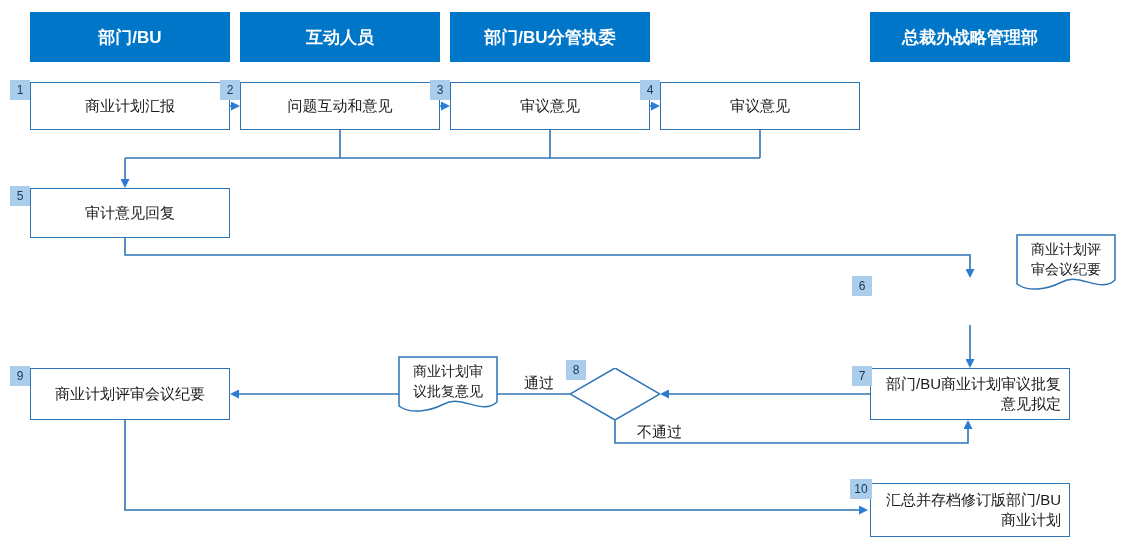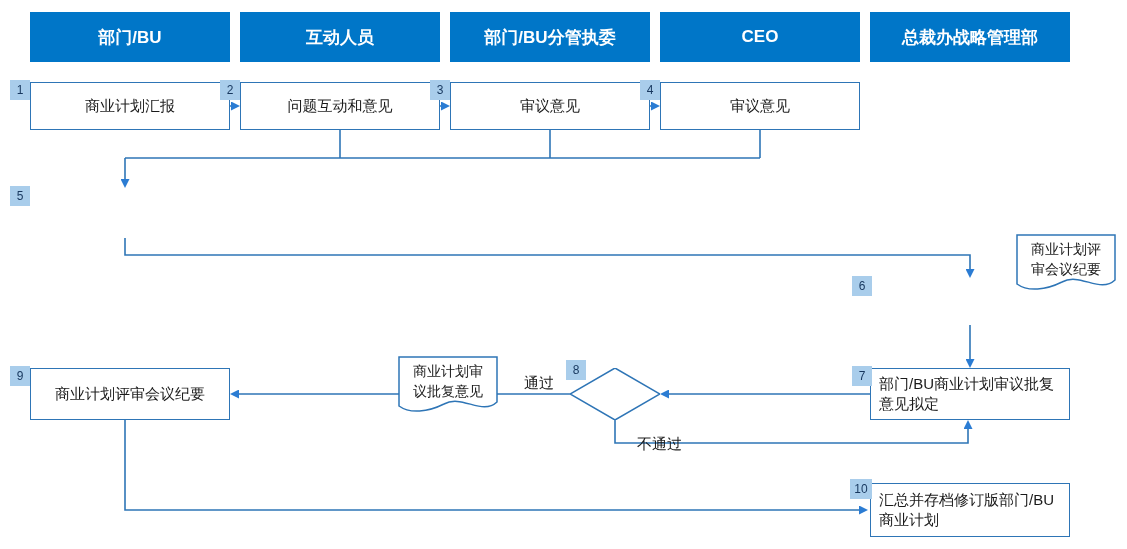--- a/index.html
+++ b/index.html
@@ -8,21 +8,21 @@
     font-family:"Liberation Sans","DejaVu Sans",sans-serif; overflow:hidden;
     color:#1a1a1a;
   }
   .lane-header {
     position:absolute; top:12px; width:200px; height:50px;
     background:#0076C8; color:#ffffff; font-weight:bold; font-size:17px;
     display:flex; align-items:center; justify-content:center; z-index:2;
   }
   .node {
     position:absolute; background:#ffffff; border:1.5px solid #2E75B6;
-    display:flex; align-items:center; justify-content:center; text-align:left;
+    display:flex; align-items:center; justify-content:center; text-align:right;
     font-size:15px; line-height:1.35; padding:4px 8px; box-sizing:border-box; z-index:2;
   }
   .badge {
     position:absolute; width:20px; height:20px; background:#A9CDEB; color:#17375E;
     font-size:12px; display:flex; align-items:center; justify-content:center; z-index:4;
   }
   .layer { position:absolute; left:0; top:0; z-index:1; }
   .shape { position:absolute; z-index:2; }
   .docshape { position:absolute; z-index:3; }
   .doc-text {
@@ -36,21 +36,20 @@
   .edge-label { position:absolute; font-size:15px; z-index:2; }
 </style>
 </head>
 <body>
 
 <div class="canvas">
 
   <div class="lane-header" style="left:30px">部门/BU</div>
   <div class="lane-header" style="left:240px">互动人员</div>
   <div class="lane-header" style="left:450px">部门/BU分管执委</div>
-  <div class="lane-header" style="left:660px">CEO</div>
   <div class="lane-header" style="left:870px">总裁办战略管理部</div>
 
   <svg class="layer" width="1127" height="549">
     <defs>
       <marker id="arr" markerUnits="userSpaceOnUse" markerWidth="9" markerHeight="9" refX="0" refY="4.5" orient="auto">
         <path d="M0 0 L9 4.5 L0 9 Z" fill="#2B7CD3"></path>
       </marker>
     </defs>
     <g stroke="#2E75B6" stroke-width="1.6" fill="none">
       <path d="M230 106 H231" marker-end="url(#arr)"></path>
@@ -67,20 +66,21 @@
       <path d="M570 394 H239" marker-end="url(#arr)"></path>
       <path d="M615 420 V443 H968 V429" marker-end="url(#arr)"></path>
       <path d="M125 420 V510 H859" marker-end="url(#arr)"></path>
     </g>
   </svg>
 
   <div class="node" style="left:30px;top:82px;width:200px;height:48px">商业计划汇报</div>
   <div class="node" style="left:240px;top:82px;width:200px;height:48px">问题互动和意见</div>
   <div class="node" style="left:450px;top:82px;width:200px;height:48px">审议意见</div>
   <div class="node" style="left:660px;top:82px;width:200px;height:48px">审议意见</div>
+  <div class="node" style="left:30px;top:188px;width:200px;height:50px">审计意见回复</div>
   <div class="node" style="left:870px;top:368px;width:200px;height:52px">部门/BU商业计划审议批复意见拟定</div>
   <div class="node" style="left:30px;top:368px;width:200px;height:52px">商业计划评审会议纪要</div>
   <div class="node" style="left:870px;top:483px;width:200px;height:54px">汇总并存档修订版部门/BU商业计划</div>
 
   <svg class="shape" style="left:570px;top:368px" width="90" height="52">
     <polygon points="0,26 45,0 90,26 45,52" fill="#ffffff" stroke="#2E75B6" stroke-width="1.5"></polygon>
   </svg>
 
   <svg class="docshape" style="left:1016px;top:234px" width="100" height="60">
     <path d="M1 1 H99 V46 C84 60, 64 38, 46 48 C30 56, 12 58, 1 50 Z" fill="#ffffff" stroke="#2E75B6" stroke-width="1.5"></path>
@@ -97,15 +97,15 @@
   <div class="badge" style="left:430px;top:80px">3</div>
   <div class="badge" style="left:640px;top:80px">4</div>
   <div class="badge" style="left:10px;top:186px">5</div>
   <div class="badge" style="left:852px;top:276px">6</div>
   <div class="badge" style="left:852px;top:366px">7</div>
   <div class="badge" style="left:566px;top:360px">8</div>
   <div class="badge" style="left:10px;top:366px">9</div>
   <div class="badge" style="left:850px;top:479px;width:22px">10</div>
 
   <div class="edge-label" style="left:524px;top:374px">通过</div>
-  <div class="edge-label" style="left:637px;top:435px">不通过</div>
+  <div class="edge-label" style="left:637px;top:423px">不通过</div>
 
 </div>
 
 </body></html>

